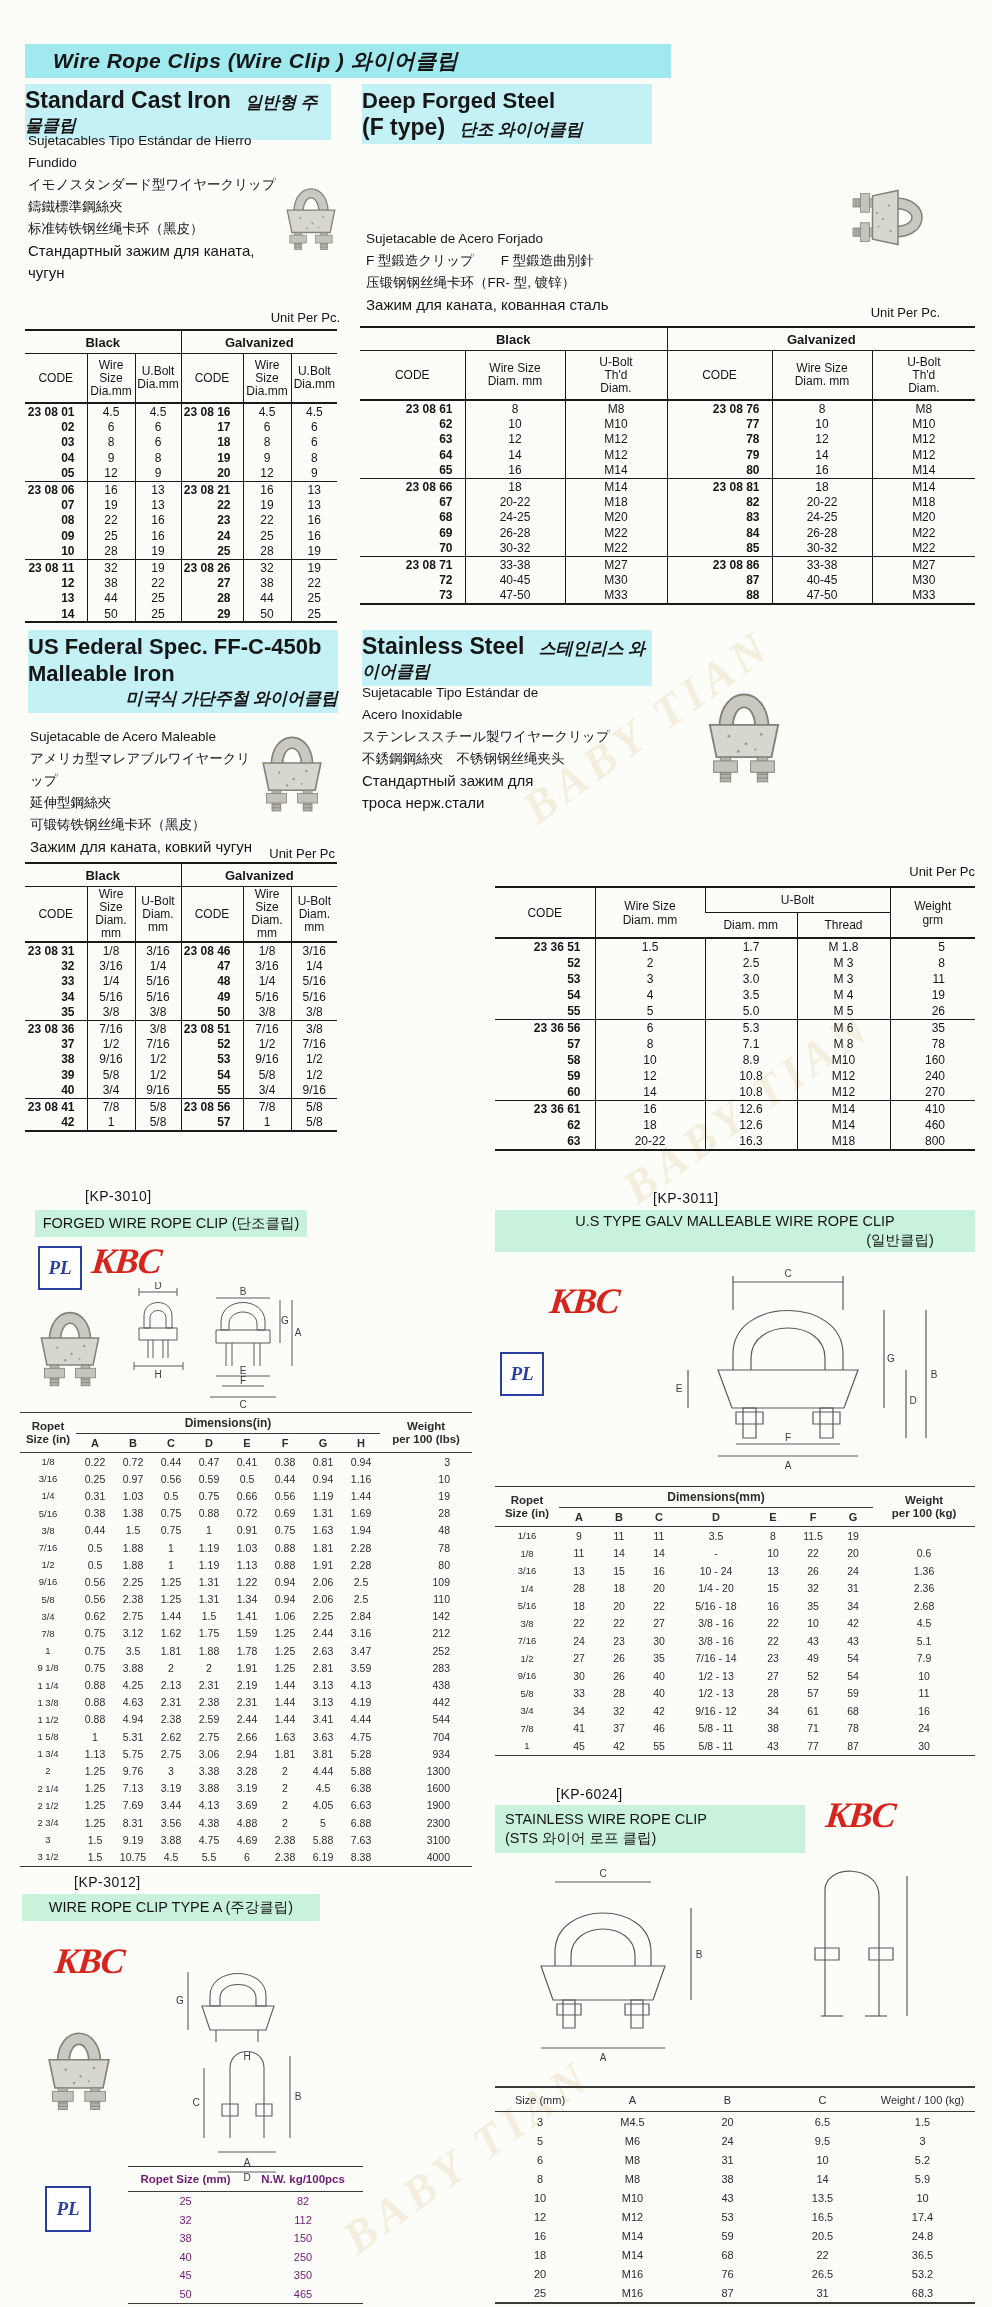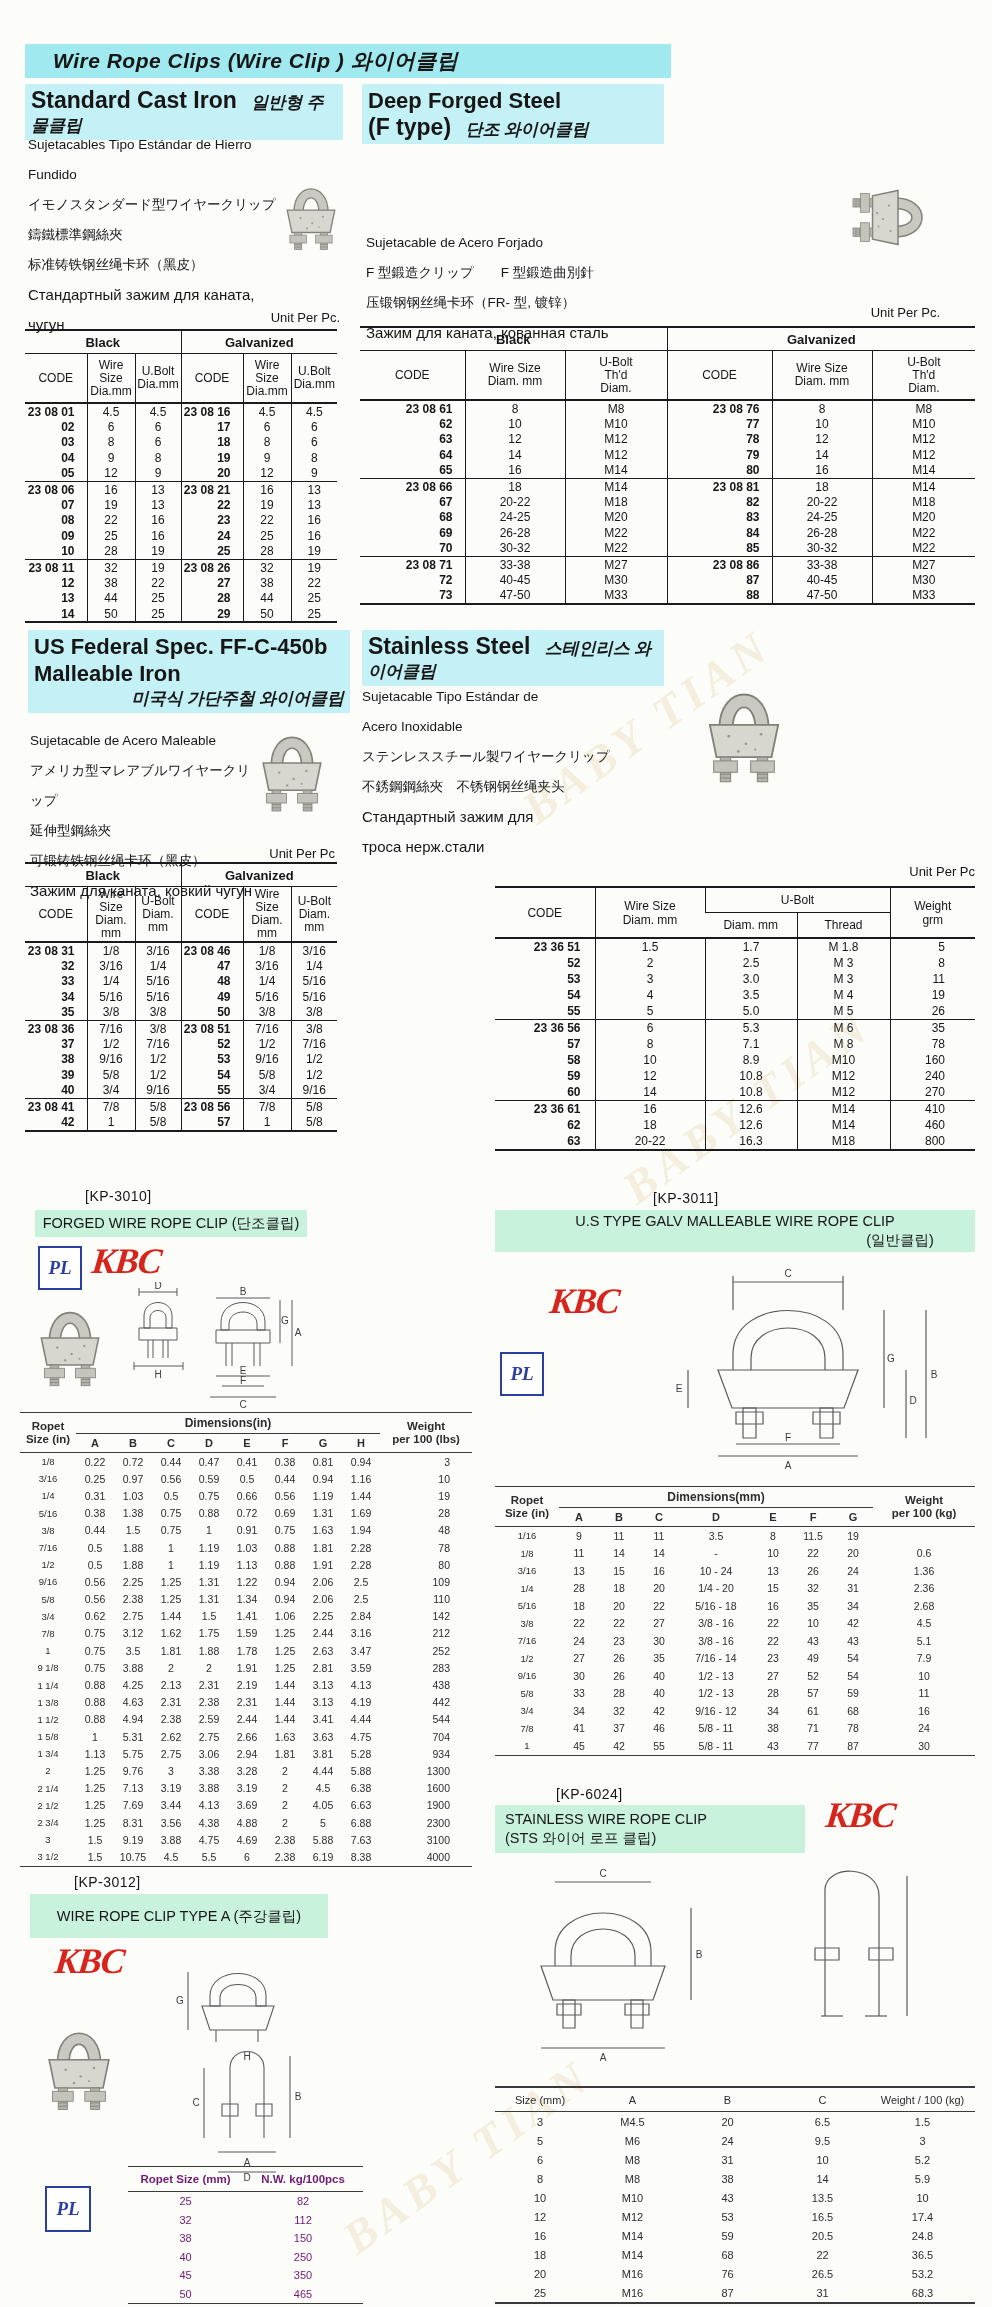--- a/index.html
+++ b/index.html
@@ -3,25 +3,25 @@
 <meta charset="utf-8">
 <style>
   html,body{margin:0;padding:0;background:#e8e8e4;}
   .page{position:relative;width:992px;height:2307px;background:#fcfcf9;margin:0 auto;
         font-family:"Liberation Sans",sans-serif;color:#161616;overflow:hidden;}
   .abs{position:absolute;}
   .pre{white-space:pre-line;}
   
   .banner{background:#9fe9ef;font:italic bold 21px "Liberation Sans",sans-serif;
           display:flex;align-items:center;padding-left:28px;letter-spacing:.5px;}
-  .sect-title{background:#c4f1f6;padding:3px 6px;}
+  .sect-title{background:#c4f1f6;padding:3px 0;}
   .t-en{font:bold 23px "Liberation Sans",sans-serif;display:inline;}
   .t-en2{font:bold 22px "Liberation Sans",sans-serif;display:block;line-height:27px;}
   .t-ko{font:italic bold 17px "Liberation Serif",serif;display:inline;margin-left:10px;}
-  .desc{font-size:13.5px;line-height:30px;}
+  .desc{font-size:13.5px;line-height:22px;}
   .desc .ru{font-size:15px;}
   .unit{font-size:13px;text-align:right;}
   .note{font-size:13px;line-height:21px;}
   .ref{font-size:14px;letter-spacing:.5px;}
   .band{background:#c9f2dd;display:flex;flex-direction:column;justify-content:center;
         font-size:14.5px;font-weight:500;text-align:center;line-height:19px;}
   .kbc{font:italic bold 36px "Liberation Serif",serif;color:#d6251d;transform:skewX(-6deg);
        letter-spacing:-1px;}
   .plbox{border:2px solid #2a3f9e;display:flex;align-items:center;justify-content:center;
          font:italic bold 19px "Liberation Serif",serif;color:#2a3f9e;background:#fff;}
@@ -1395,21 +1395,21 @@
           <td>25</td>
           <td>M16</td>
           <td>87</td>
           <td>31</td>
           <td>68.3</td>
         </tr>
       </tbody>
   </table>
 
   <div class="abs ref" style="left:74px;top:1874px">[KP-3012]</div>
-  <div class="abs band" style="left:30px;top:1894px;width:298px;height:44px">WIRE ROPE CLIP TYPE A (주강클립)</div>
+  <div class="abs band" style="left:22px;top:1894px;width:298px;height:27px">WIRE ROPE CLIP TYPE A (주강클립)</div>
   <div class="abs kbc" style="left:55px;top:1940px">KBC</div>
 
   <svg class="abs diag" style="left:158px;top:1938px" width="178" height="245" viewBox="0 0 178 245">
     <g fill="none" stroke="#5a5a5a" stroke-width="1.1">
       <path d="M52,58 c0,-30 56,-30 56,0 l0,10 -10,0 0,-8 c0,-18 -36,-18 -36,0 l0,8 -10,0 z"></path>
       <path d="M44,68 h72 l-8,24 h-56 z"></path>
       <line x1="58" y1="92" x2="58" y2="104"></line>
         <line x1="100" y1="92" x2="100" y2="104"></line>
       <line x1="30" y1="34" x2="30" y2="92"></line>
       <path d="M72,130 v70"></path>

